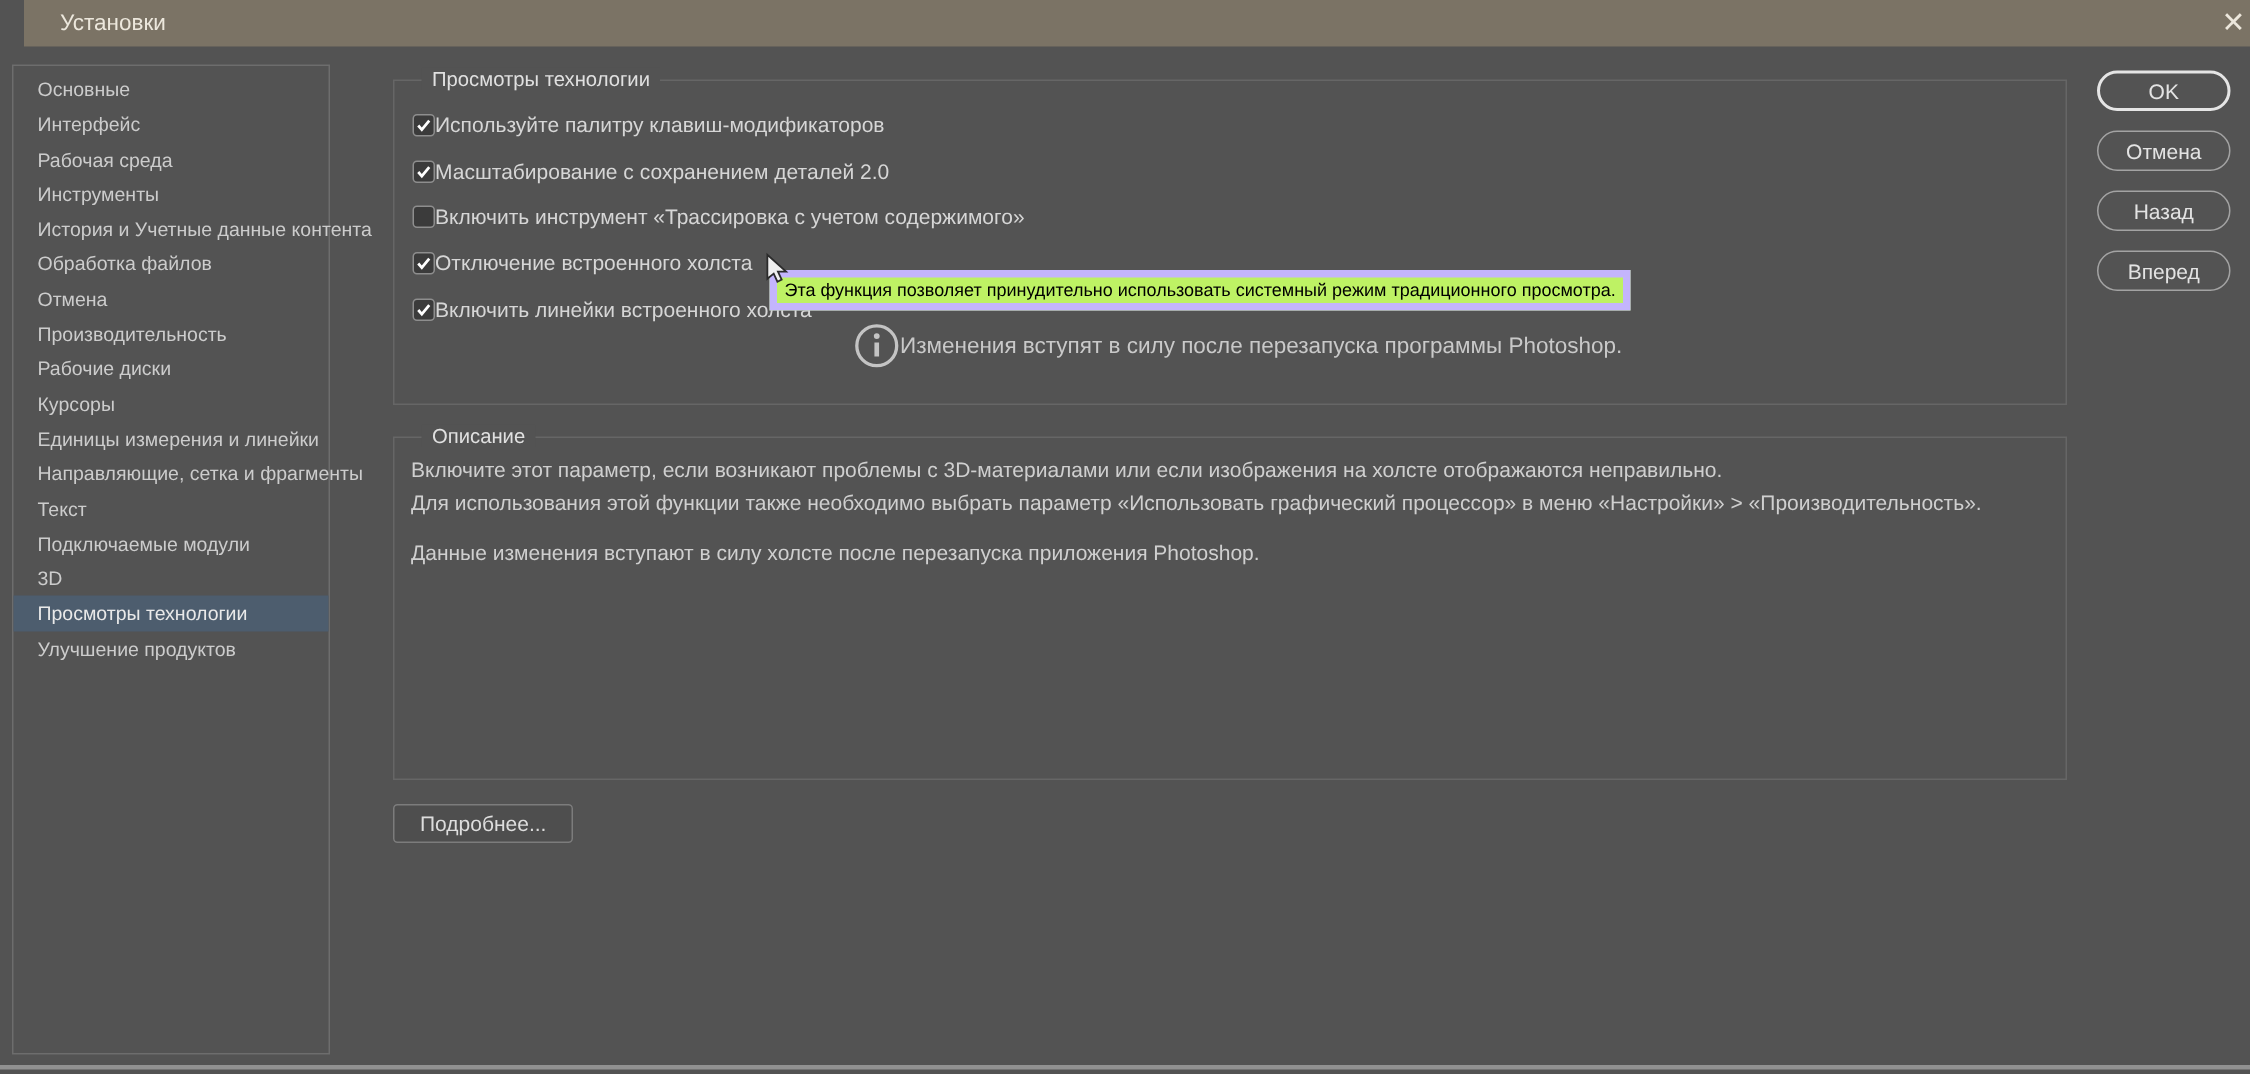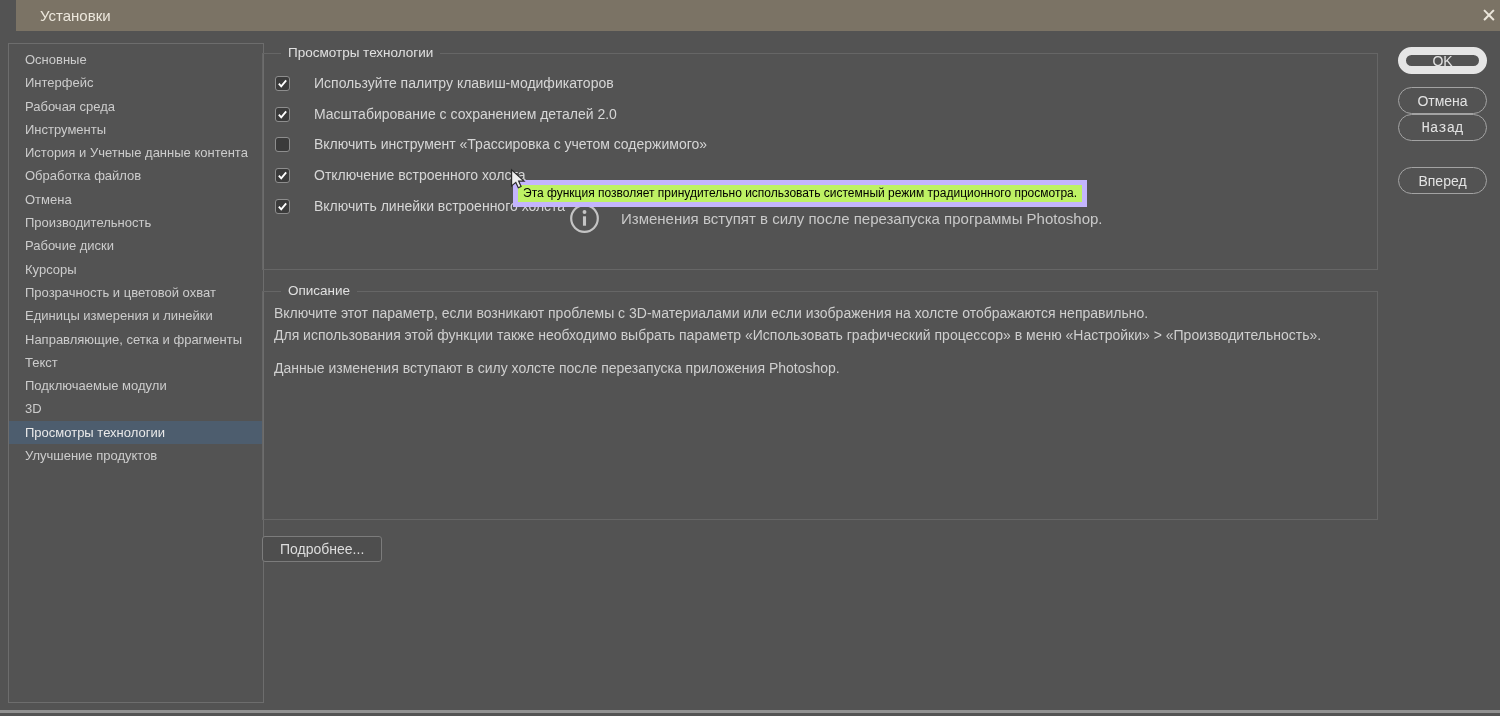--- a/index.html
+++ b/index.html
@@ -17,21 +17,21 @@
     display:flex; align-items:center;
   }
   .titlebar .title { margin-left:24px; font-size:15px; color:#ece7dc; }
   .titlebar .close {
     position:absolute; right:10px; top:0; width:34px; height:31px;
     display:flex; align-items:center; justify-content:center;
     font-size:19px; color:#ece7dc; cursor:default;
   }
   
   .sidebar {
-    position:absolute; left:8px; top:43px; width:256px; height:660px;
+    position:absolute; left:8px; top:43px; width:212px; height:660px;
     background:#535353; border:1px solid #6d6d6d;
     padding-top:4px;
   }
   .side-item {
     height:23.3px; line-height:23.3px; padding-left:16px;
     font-size:13px; color:#cccccc; white-space:nowrap; cursor:default;
   }
   .side-item.selected { background:#4d5d6e; color:#e9e9e9; }
   
   .groupbox {
@@ -41,34 +41,34 @@
   .groupbox .legend {
     position:absolute; top:-9px; left:18px;
     background:#535353; padding:0 7px;
     font-size:13.5px; color:#e0e0e0; white-space:nowrap;
   }
   #group-tech { top:53px; height:217px; }
   #group-desc { top:291px; height:229px; }
   
   .cb-row {
     position:absolute; left:12px;
-    display:flex; align-items:center; gap:24px; white-space:nowrap;justify-content:flex-end;
+    display:flex; align-items:center; gap:0; white-space:nowrap;justify-content:flex-end;
   }
   .checkbox {
     width:15px; height:15px; border-radius:3px;
     background:#3b3b3b; border:1px solid #8e8e8e;
     display:flex; align-items:center; justify-content:center;
     flex:0 0 15px;
   }
   .checkbox svg { display:block; }
   .cb-label { font-size:14px; color:#d6d6d6; }
   
   .restart-row {
-    position:absolute; left:306px; top:149px;
-    display:flex; align-items:center; gap:21px;
+    position:absolute; left:306px; top:161px;
+    display:flex; align-items:center; 
   }
   .restart-text { font-size:15px; color:#c9c9c9; white-space:nowrap; }
   
   .tooltip {
     position:absolute; left:513px; top:180px; z-index:20;
     background:#bef264; border:5px solid #c4b5fd; color:#000000;
     font-size:12px; line-height:15px; padding:1px 5px;
     white-space:nowrap;
   }
   
@@ -90,23 +90,23 @@
   }
   
   .action-btn {
     position:absolute; left:1398px; width:89px; height:27px;
     border-radius:14px; background:transparent;
     border:1px solid #a3a3a3;
     font-size:14px; color:#e3e3e3;
     display:flex; align-items:center; justify-content:center;
     cursor:default; white-space:nowrap;
   }
-  #btn-ok { top:47px; border:8px solid #e5e5e5; }
+  #btn-ok { top:47px; border:2px solid #e5e5e5; }
   #btn-cancel { top:87px; }
-  #btn-back { top:114px;font-family:Liberation Mono, monospace; }
+  #btn-back { top:127px; }
   #btn-forward { top:167px; }
   
   .bottom-strip {
     position:absolute; left:0; top:710px; width:1500px; height:3px;
     background:#919191;
   }
 </style>
 </head>
 <body>
 
@@ -119,21 +119,20 @@
   <div class="side-item">Основные</div>
   <div class="side-item">Интерфейс</div>
   <div class="side-item">Рабочая среда</div>
   <div class="side-item">Инструменты</div>
   <div class="side-item">История и Учетные данные контента</div>
   <div class="side-item">Обработка файлов</div>
   <div class="side-item">Отмена</div>
   <div class="side-item">Производительность</div>
   <div class="side-item">Рабочие диски</div>
   <div class="side-item">Курсоры</div>
-  <div class="side-item">Прозрачность и цветовой охват</div>
   <div class="side-item">Единицы измерения и линейки</div>
   <div class="side-item">Направляющие, сетка и фрагменты</div>
   <div class="side-item">Текст</div>
   <div class="side-item">Подключаемые модули</div>
   <div class="side-item">3D</div>
   <div class="side-item selected">Просмотры технологии</div>
   <div class="side-item">Улучшение продуктов</div>
 </div>
 
 <div class="groupbox" id="group-tech">

